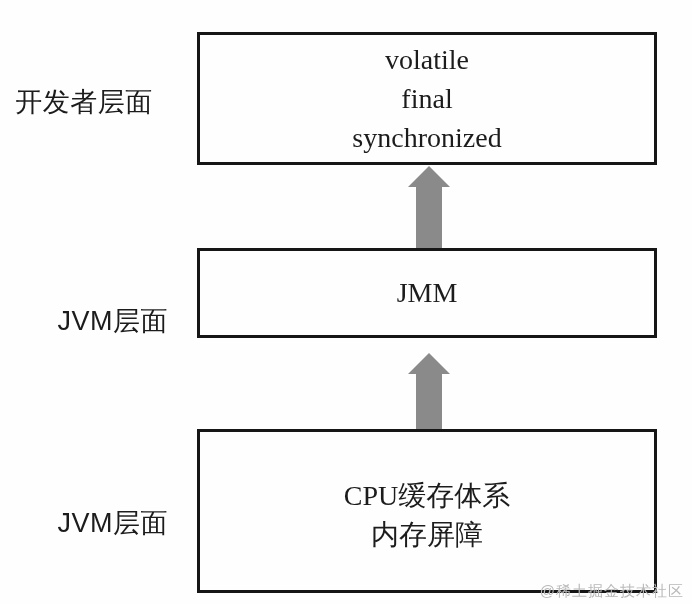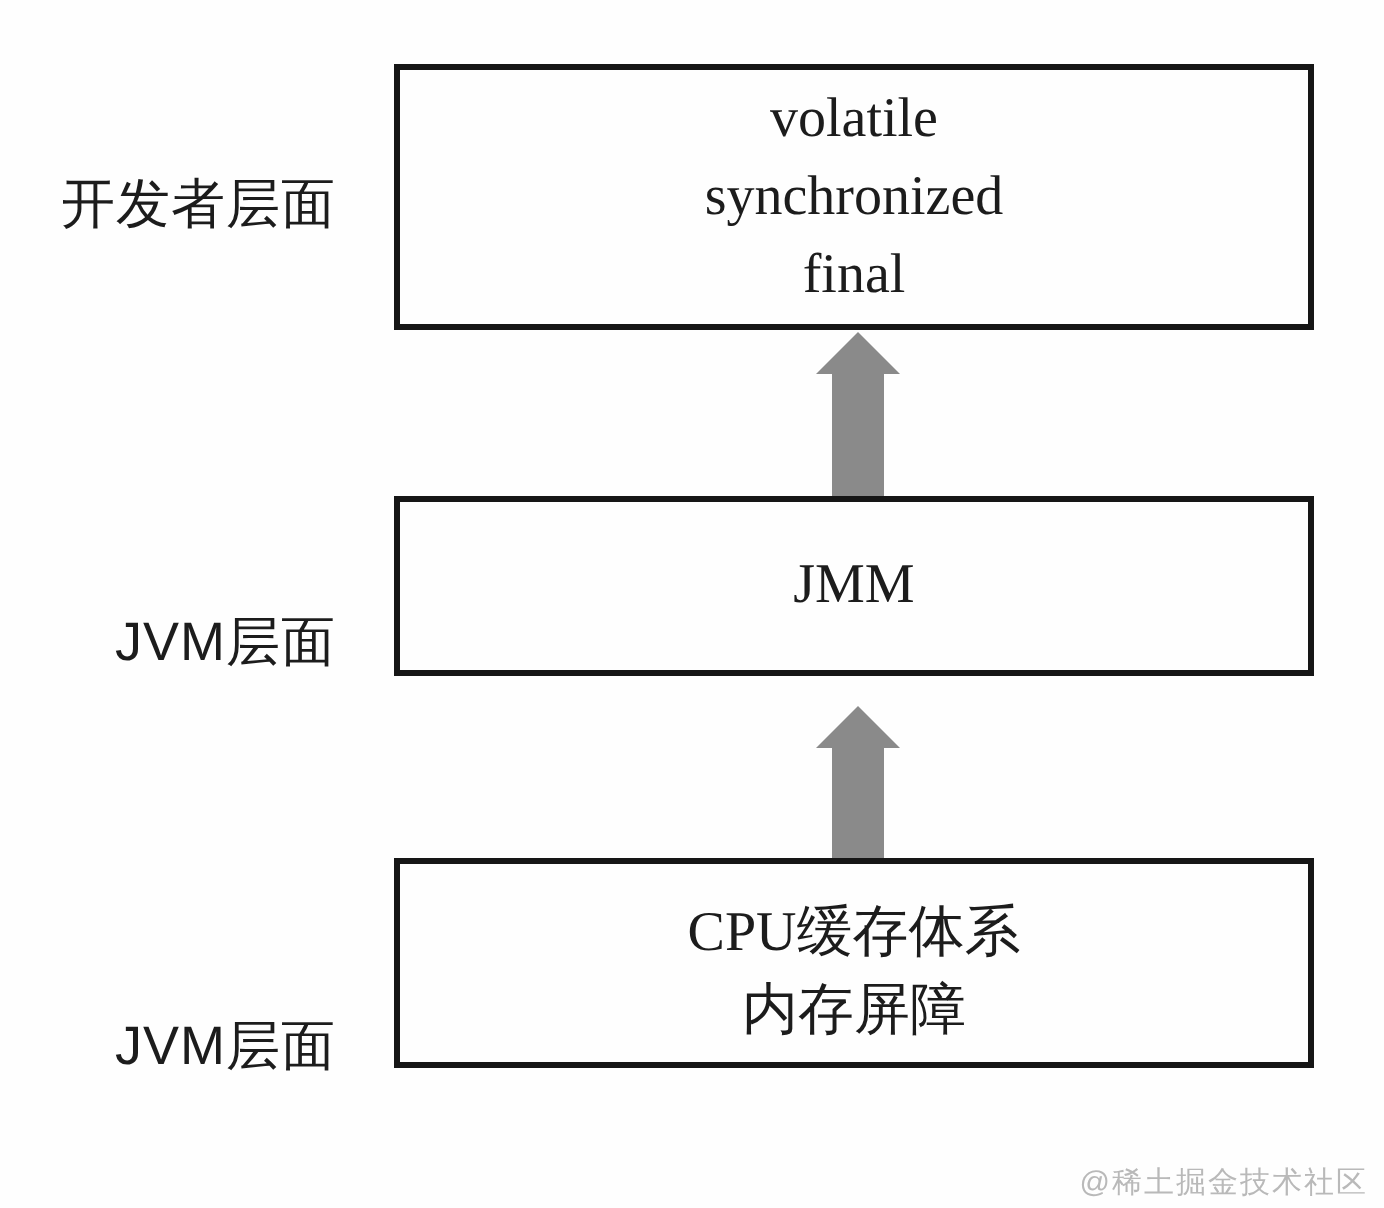--- a/index.html
+++ b/index.html
@@ -20,39 +20,39 @@
     left: 0;
     width: 168px;
     text-align: right;
     font-family: "Liberation Sans", "DejaVu Sans", sans-serif;
     font-size: 27px;
     font-weight: 500;
     color: var(--text, #1c1c1c);
     letter-spacing: 0.5px;
     white-space: nowrap;
   }
-  .label-1 { top: 84px; }
+  .label-1 { top: 84px; text-align: center; }
   .label-2 { top: 303px; }
   .label-3 { top: 505px; }
 
   .box {
     position: absolute;
     left: 197px;
     width: 460px;
     box-sizing: border-box;
     border: 3px solid var(--border, #161616);
     background: #fefefe;
     display: flex;
     flex-direction: column;
     justify-content: center;
     align-items: center;
   }
   .box-1 { top: 32px;  height: 133px; }
   .box-2 { top: 248px; height: 90px; }
-  .box-3 { top: 429px; height: 105px; padding-top: 8px; }
+  .box-3 { top: 429px; height: 164px; padding-top: 8px; }
 
   .box-line {
     font-size: 28px;
     line-height: 39px;
     color: var(--text, #1c1c1c);
     text-align: center;
     white-space: nowrap;
   }
   .box-2 .box-line { line-height: 42px; }
 
@@ -79,22 +79,22 @@
 <body>
 
 <div class="canvas" style="--bg: #fefefe; --border: #161616; --text: #1c1c1c; --wm: #b9b9b9;">
 
   <div class="layer-label label-1">开发者层面</div>
   <div class="layer-label label-2">JVM层面</div>
   <div class="layer-label label-3">JVM层面</div>
 
   <div class="box box-1">
     <div class="box-line">volatile</div>
+    <div class="box-line">final</div>
     <div class="box-line">synchronized</div>
-    <div class="box-line">final</div>
   </div>
 
   <svg class="arrow arrow-1" width="42" height="82" viewBox="0 0 42 82" aria-hidden="true">
     <polygon points="21,0 42,21 34,21 34,82 8,82 8,21 0,21" fill="#8a8a8a"></polygon>
   </svg>
 
   <div class="box box-2">
     <div class="box-line">JMM</div>
   </div>
 

